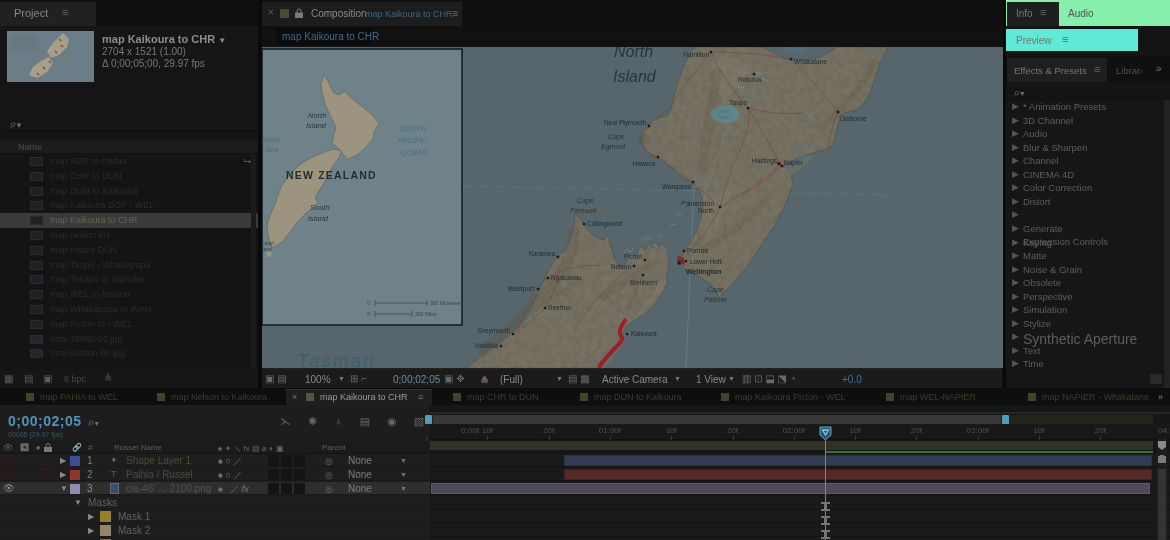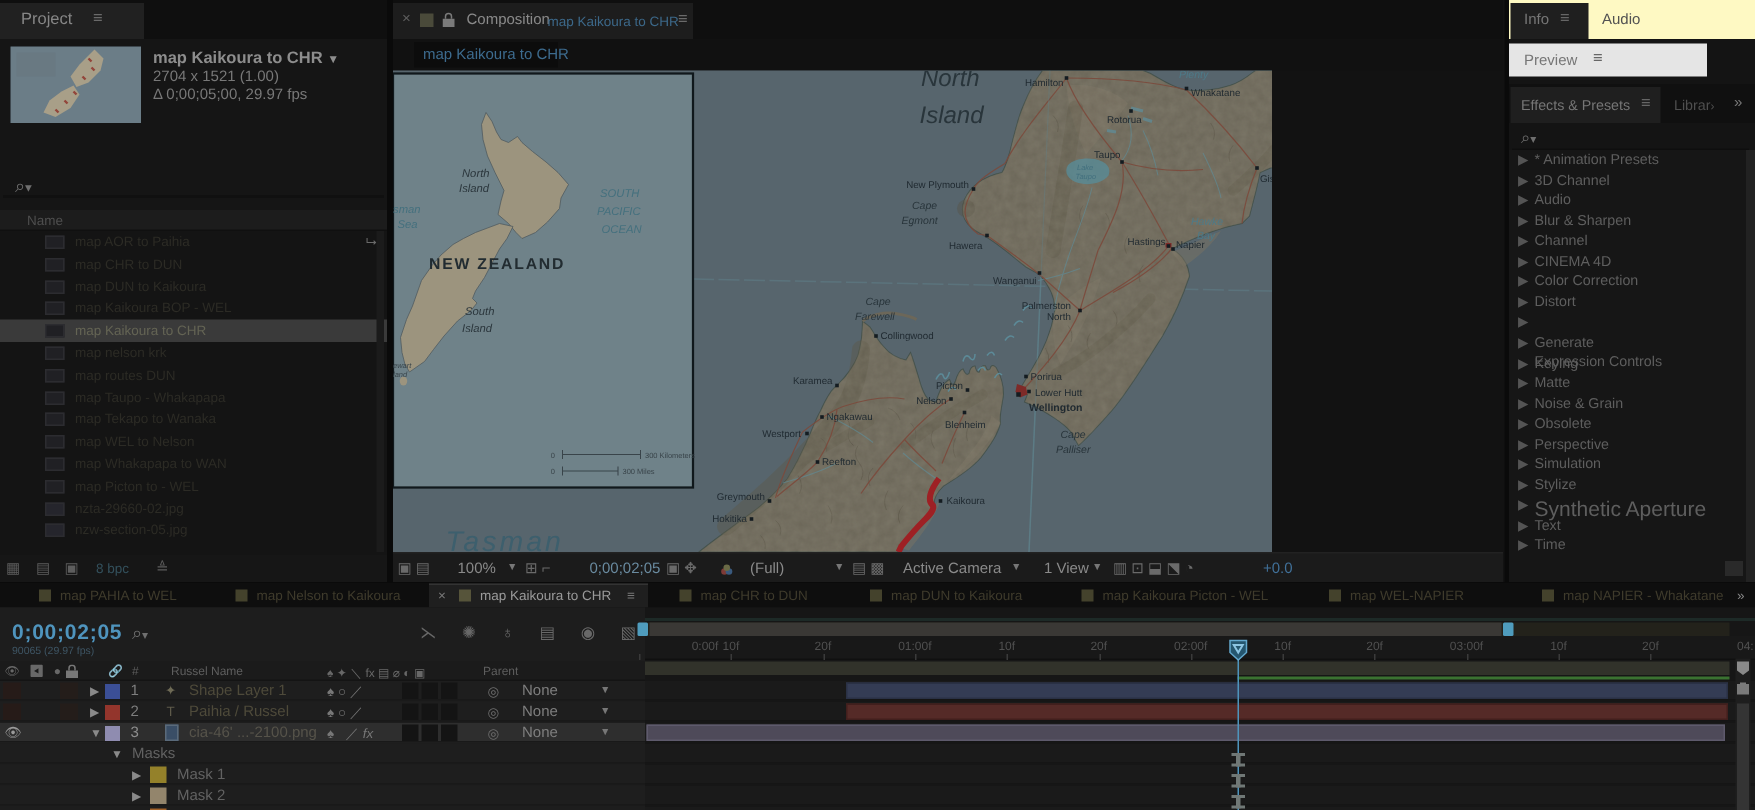--- a/index.html
+++ b/index.html
@@ -118,21 +118,21 @@
       </svg>
     <div class="abs txt" style="left:49px;top:8px;color:#8a8a8a;font-size:10px;">Composition</div>
     <div class="abs txt" style="left:103px;top:9px;color:#3c6889;font-size:9px;">map Kaikoura to CHR</div>
     <div class="abs txt" style="left:190px;top:7px;color:#6a6a6a;font-size:11px;">≡</div>
   </div>
   <div class="abs" style="left:0;top:26px;width:740px;height:21px;background:#111111;">
     <div class="abs" style="left:14px;top:2px;width:96px;height:17px;background:#0c0c0c;"></div>
     <div class="abs txt" style="left:20px;top:5px;color:#3d6b8e;font-size:10px;">map Kaikoura to CHR</div>
   </div>
 
-  <div class="abs" id="mapholder" style="left:0;top:47px;width:586px;height:321px;background:#57656d;overflow:hidden;"><svg width="741" height="321" viewBox="0 0 741 321">
+  <div class="abs" id="mapholder" style="left:0;top:47px;width:741px;height:321px;background:#57656d;overflow:hidden;"><svg width="741" height="321" viewBox="0 0 741 321">
         <defs>
           <clipPath id="landclip">
             <path d="M433,0 C427,8 424,14 420,24 C416,33 414,44 411,55 C409,62 408,65 406,68 C397,70 386,75 381,86 C377,96 382,104 392,109 C402,114 413,124 422,131 L431,136 C438,144 442,152 441,161 C439,174 434,186 426,199 L420,209 L417,214 L423,216 L421,221 L428,224 C437,229 446,234 452,241 L457,250 C463,245 471,236 479,227 C491,213 504,191 513,177 C520,165 526,152 531,137 C530,128 525,122 519,119 C533,112 550,105 566,102 L571,97 C573,89 576,79 578,68 L585,65 L594,63 C600,59 604,54 607,48 C611,38 614,26 618,15 L626,0 L575,0 C571,3 565,8 558,10 C549,13 537,14 529,13 C521,12 512,6 505,2 L500,0 Z"></path>
             <path d="M204,321 C215,312 231,301 243,292 C253,284 259,277 263,272 C268,264 272,256 276,247 C280,238 282,232 285,227 C289,218 293,212 296,210 C301,205 307,198 310,190 C312,183 313,174 313,167 L318,171 C321,176 324,181 327,184 C331,189 337,192 342,193 L345,188 C347,193 349,200 352,210 C354,216 356,219 358,220 L362,221 C364,214 367,208 371,206 Q373,212 375,207 Q377,200 380,199 Q382,204 384,202 Q385,197 388,197 Q389,202 391,201 Q392,196 395,197 Q396,201 398,199 Q399,195 402,198 C405,203 407,210 407,216 C406,224 404,230 405,235 C403,243 398,250 392,258 C386,265 377,271 367,277 C363,281 360,286 361,290 C362,293 359,297 355,300 C349,306 343,312 338,318 L336,321 Z"></path>
           </clipPath>
           <filter id="tex" x="0" y="0" width="736" height="321" filterUnits="userSpaceOnUse">
             <feTurbulence type="fractalNoise" baseFrequency="0.17 0.17" numOctaves="3" seed="4"></feTurbulence>
             <feColorMatrix type="matrix" values="0 0 0 0 0.33  0 0 0 0 0.31  0 0 0 0 0.24  0 0 0 0.55 0"></feColorMatrix>
           </filter>
         </defs>
@@ -336,27 +336,27 @@
     <div class="abs txt" style="left:340px;top:5px;color:#8a8a8a;font-size:10px;">Active Camera</div>
     <div class="abs txt" style="left:412px;top:6px;color:#777;font-size:7px;">▼</div>
     <div class="abs txt" style="left:434px;top:5px;color:#8a8a8a;font-size:10px;">1 View</div>
     <div class="abs txt" style="left:466px;top:6px;color:#777;font-size:7px;">▼</div>
     <div class="abs txt" style="left:480px;top:4px;color:#6a6a6a;font-size:10px;">▥ ⊡ ⬓ ⬔ ◔</div>
     <div class="abs txt" style="left:580px;top:5px;color:#41719a;font-size:10px;">+0.0</div>
   </div>
 </div>
 
 <div class="abs" id="rightpanel" style="left:1006px;top:0;width:164px;height:388px;background:#141414;">
-  <div class="abs" style="left:0;top:0;width:164px;height:26px;background:#fef9c3;">
+  <div class="abs" style="left:0;top:0;width:164px;height:26px;background:#86efac;">
     <div class="abs" style="left:1px;top:2px;width:52px;height:24px;background:#1f1f1f;"></div>
     <div class="abs txt" style="left:10px;top:8px;color:#767676;font-size:10px;">Info</div>
     <div class="abs txt" style="left:34px;top:6px;color:#666;font-size:11px;">≡</div>
     <div class="abs txt" style="left:62px;top:8px;color:#525252;font-size:10px;">Audio</div>
   </div>
-  <div class="abs" style="left:0;top:29px;width:132px;height:22px;background:#e5e5e5;">
+  <div class="abs" style="left:0;top:29px;width:132px;height:22px;background:#5eead4;">
     <div class="abs txt" style="left:10px;top:6px;color:#767676;font-size:10px;">Preview</div>
     <div class="abs txt" style="left:56px;top:4px;color:#666;font-size:11px;">≡</div>
   </div>
   <div class="abs" style="left:0;top:56px;width:164px;height:26px;background:#101010;">
     <div class="abs" style="left:1px;top:2px;width:100px;height:24px;background:#1f1f1f;"></div>
     <div class="abs txt" style="left:8px;top:9px;color:#767676;font-size:9.5px;">Effects &amp; Presets</div>
     <div class="abs txt" style="left:88px;top:7px;color:#666;font-size:11px;">≡</div>
     <div class="abs txt" style="left:110px;top:9px;color:#4f4f4f;font-size:9.5px;">Librar<span style="font-size:8px;">›</span></div>
     <div class="abs txt" style="left:150px;top:7px;color:#777;font-size:10px;">»</div>
   </div>

